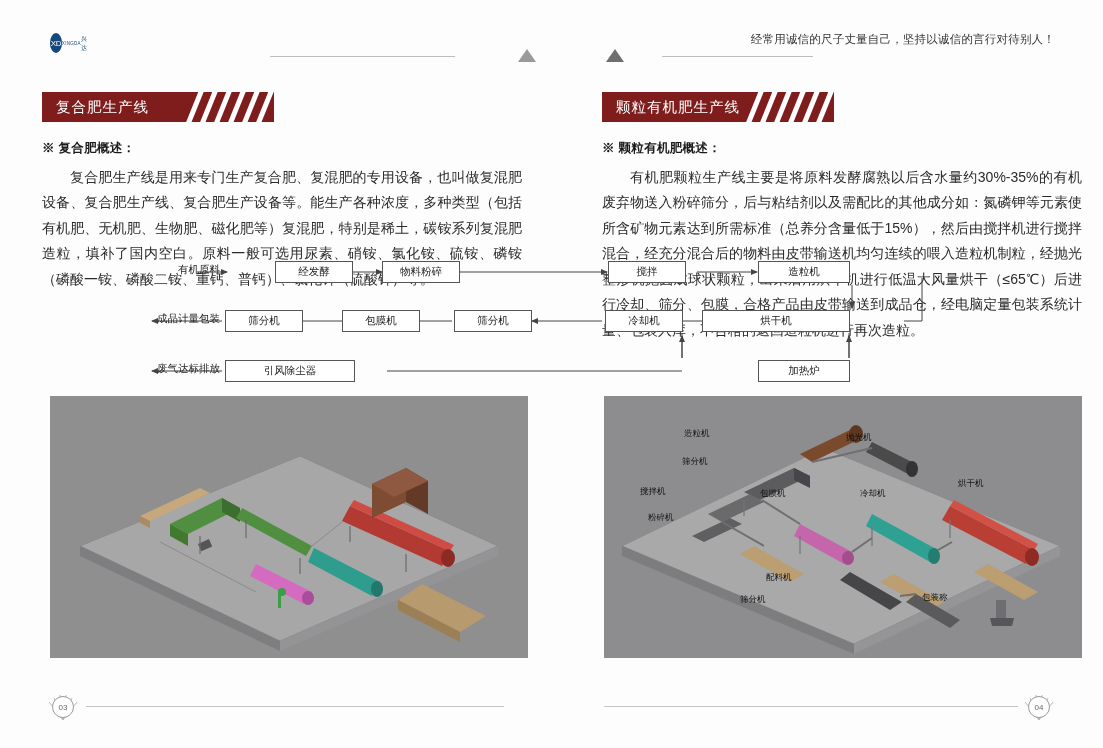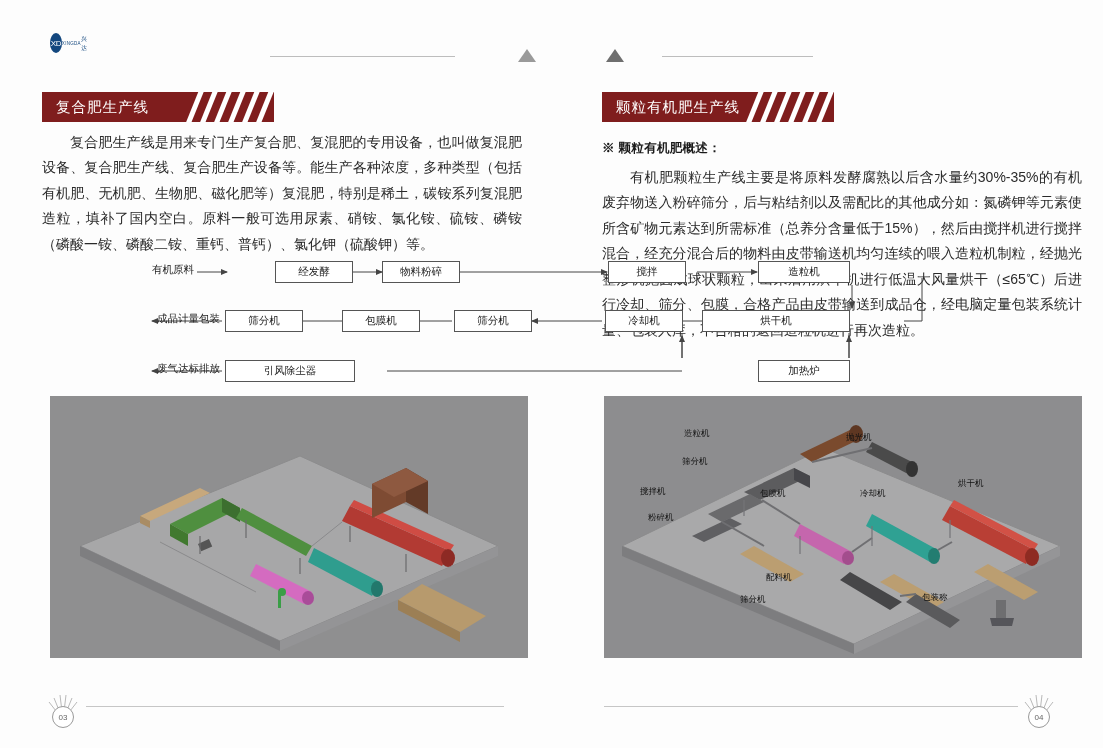--- a/index.html
+++ b/index.html
@@ -234,21 +234,21 @@
     background: #c6c6c6;
   }
   .fl-left { left: 86px; width: 418px; }
   .fl-right { left: 604px; width: 414px; }
   .pgbadge {
     position: absolute;
     top: 686px;
     width: 42px;
     height: 42px;
     display: flex;
-    align-items: flex-end;
+    align-items: center;
     justify-content: center;
   }
   .pg-left { left: 42px; }
   .pg-right { left: 1018px; }
   .pgbadge .fanshape {
     position: absolute;
     left: 4px;
     top: 6px;
     width: 34px;
     height: 30px;
@@ -279,34 +279,36 @@
       <div class="logo-mark">
         <div class="logo-circle">XD</div>
         <div class="logo-sub">XINGDA</div>
         <div class="logo-sub2">兴达</div>
       </div>
     </div>
     <div class="hdr-line-left"></div>
     <div class="tri tri-a"></div>
     <div class="tri tri-b"></div>
     <div class="hdr-line-right"></div>
+    <div class="slogan">经常用诚信的尺子丈量自己，坚持以诚信的言行对待别人！</div>
   </div>
 
   <div class="col col-left">
     <div class="title-bar">
       <span class="t-text">复合肥生产线</span>
       <span class="slashes">
           <i></i>
           <i></i>
           <i></i>
           <i></i>
           <i></i>
           <i></i>
         </span>
     </div>
+    <div class="sub-head">※ 复合肥概述：</div>
     <div class="para">复合肥生产线是用来专门生产复合肥、复混肥的专用设备，也叫做复混肥设备、复合肥生产线、复合肥生产设备等。能生产各种浓度，多种类型（包括有机肥、无机肥、生物肥、磁化肥等）复混肥，特别是稀土，碳铵系列复混肥造粒，填补了国内空白。原料一般可选用尿素、硝铵、氯化铵、硫铵、磷铵（磷酸一铵、磷酸二铵、重钙、普钙）、氯化钾（硫酸钾）等。</div>
   </div>
 
   <div class="col col-right">
     <div class="title-bar">
       <span class="t-text">颗粒有机肥生产线</span>
       <span class="slashes">
           <i></i>
           <i></i>
           <i></i>
@@ -355,21 +357,21 @@
       <g stroke="#444" stroke-width="1" fill="none" marker-end="url(#ar)">
         <path d="M640,110 L640,88"></path>
         <path d="M807,110 L807,88"></path>
       </g>
 
       <g stroke="#444" stroke-width="1" fill="none">
         <path d="M345,123 L640,123"></path>
       </g>
     </svg>
 
-    <div class="lbl" style="left:110px; top:15px;">有机原料</div>
+    <div class="lbl" style="left:136px; top:15px;">有机原料</div>
     <div class="lbl" style="left:115px; top:64px;">成品计量包装</div>
     <div class="lbl" style="left:115px; top:114px;">废气达标排放</div>
 
     <div class="node" style="left:188px; top:13px; width:78px;margin-left:45px;">经发酵</div>
     <div class="node" style="left:340px; top:13px; width:78px;">物料粉碎</div>
     <div class="node" style="left:566px; top:13px; width:78px;">搅拌</div>
     <div class="node" style="left:716px; top:13px; width:92px;">造粒机</div>
 
     <div class="node" style="left:183px; top:62px; width:78px;">筛分机</div>
     <div class="node" style="left:300px; top:62px; width:78px;">包膜机</div>

